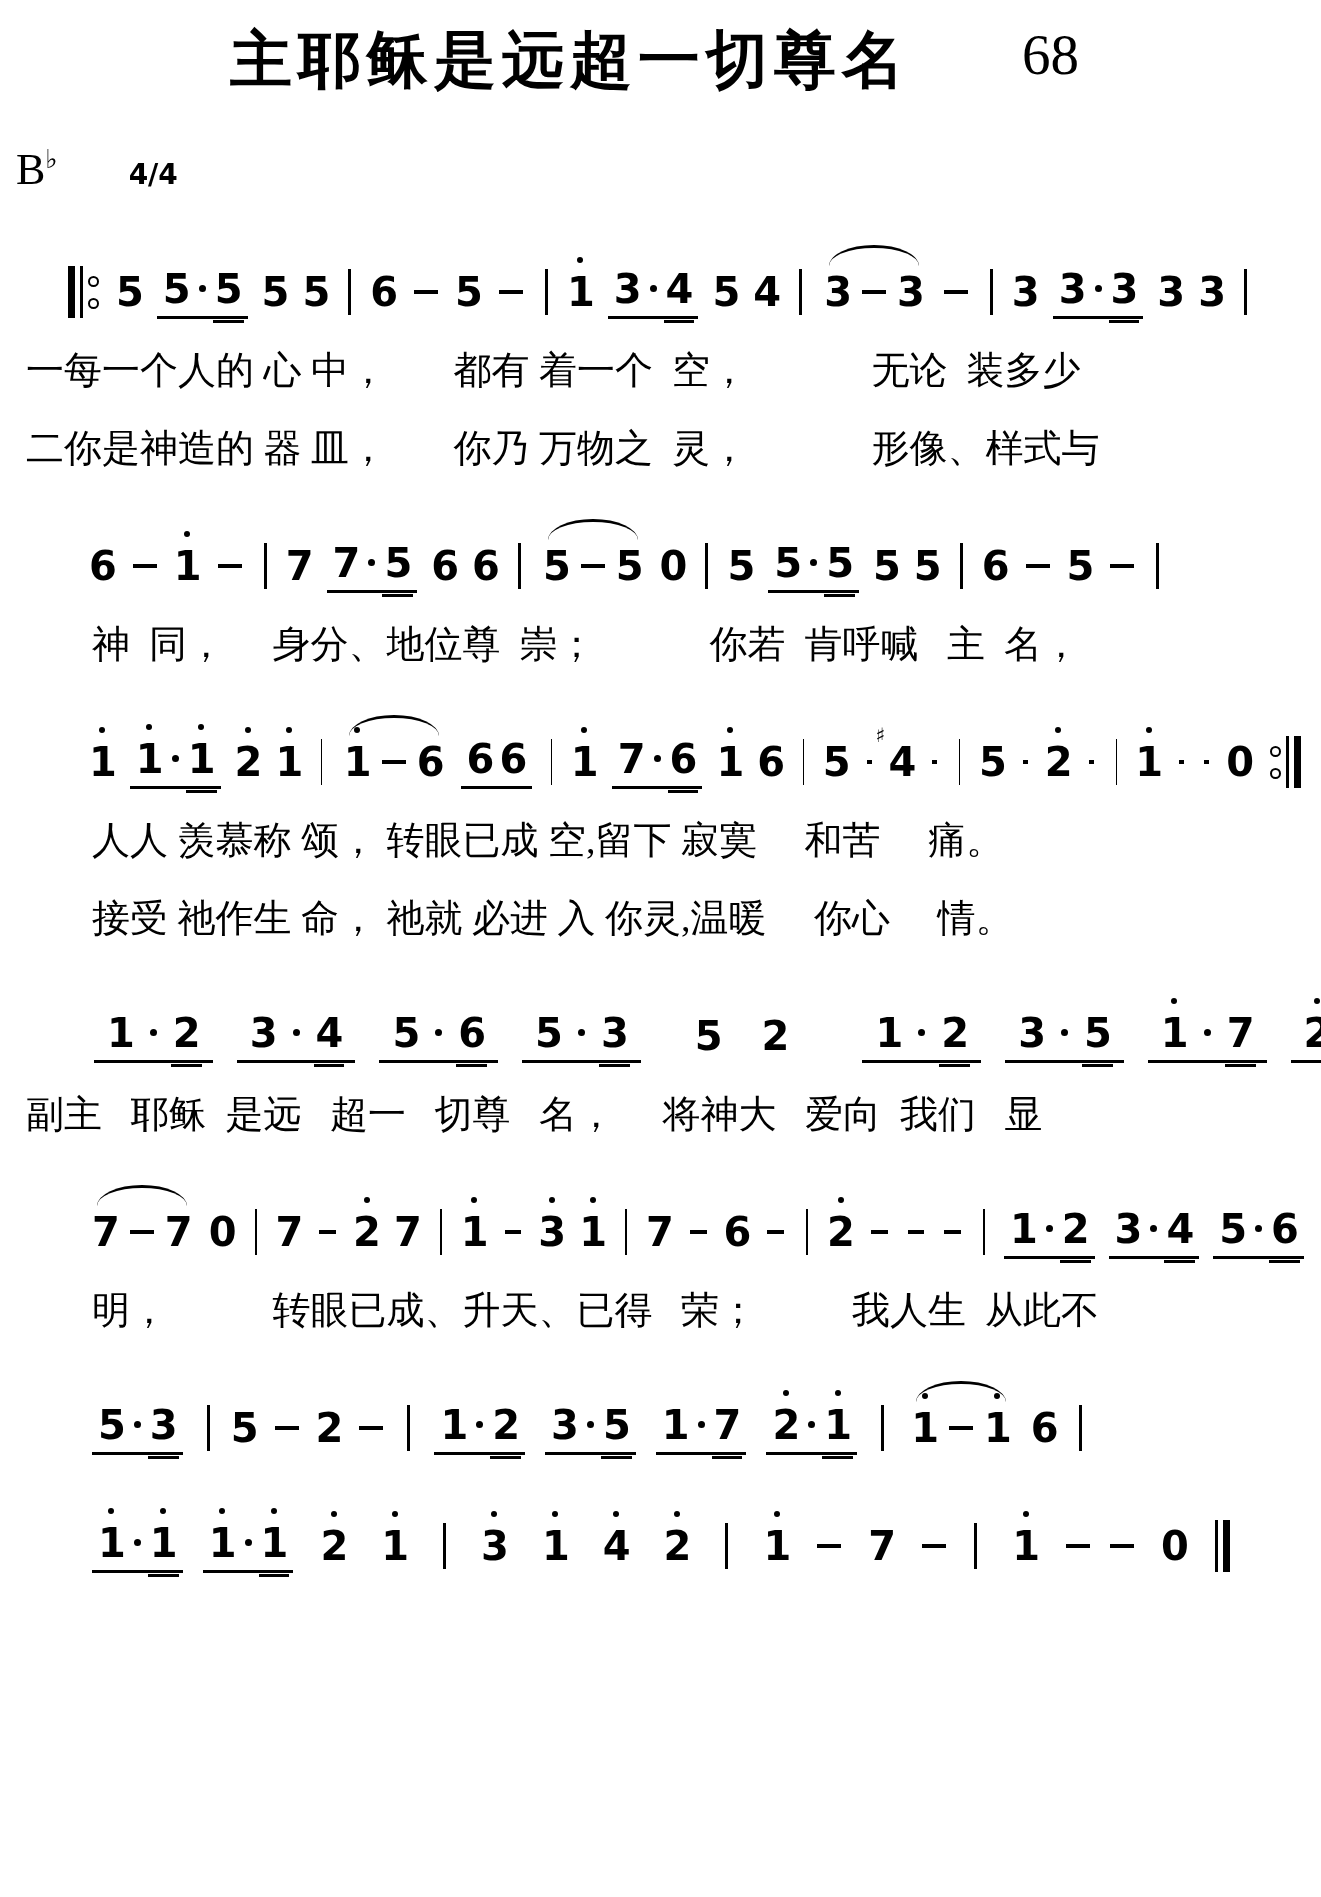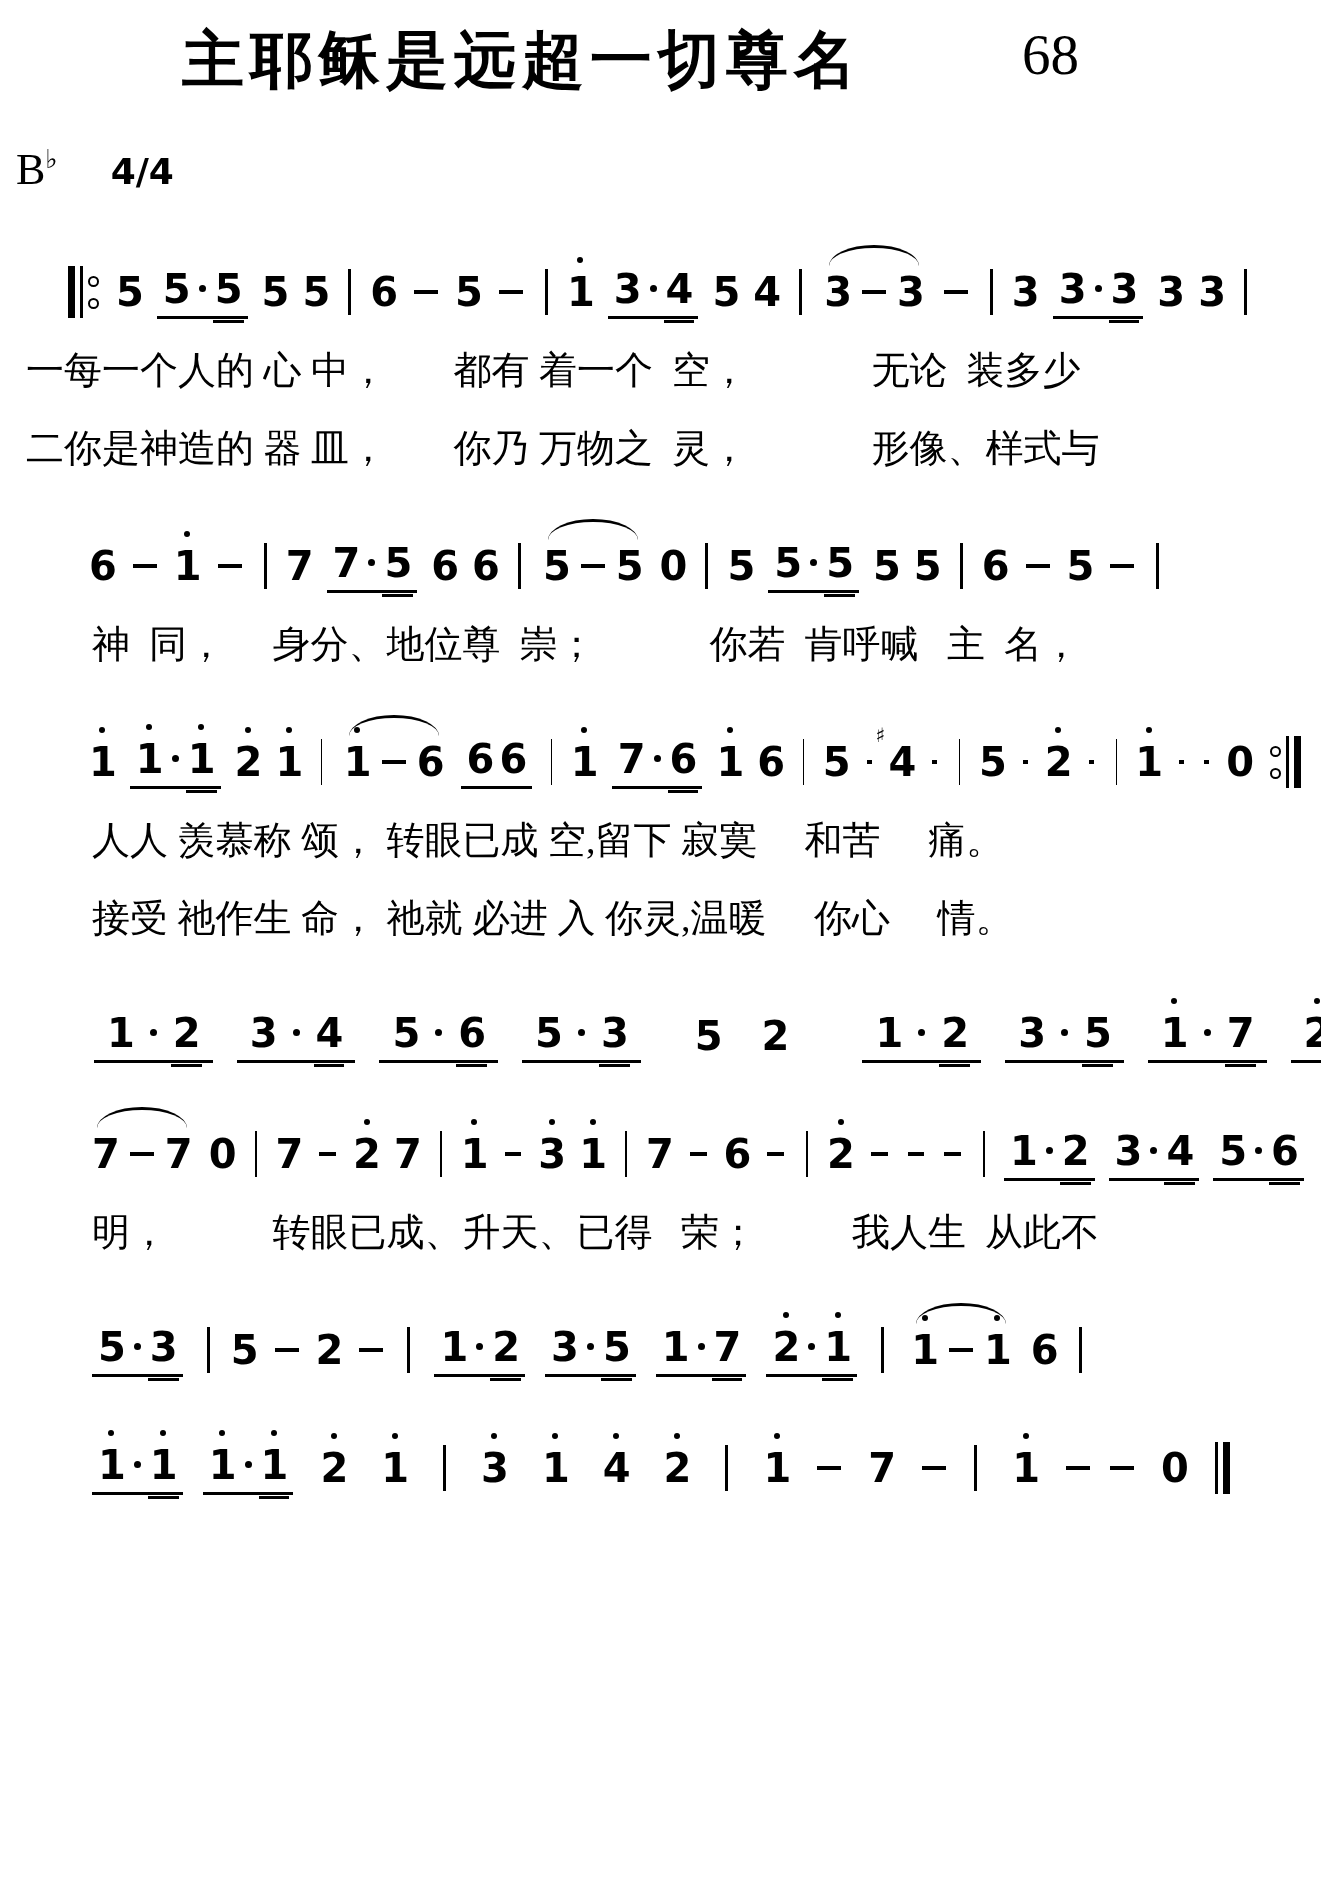--- a/index.html
+++ b/index.html
@@ -1,29 +1,29 @@
 <!DOCTYPE html>
 <html><head>
 <meta charset="utf-8">
 <style>
   html,body{margin:0;padding:0;background:#ffffff;color:#000;}
   body{width:1321px;min-height:1897px;font-family:"Liberation Serif",serif;}
   .page{padding:14px 10px 30px 10px;position:relative;}
 
   
   .header{position:relative;height:104px;}
-  .title{position:absolute;left:172px;width:760px;top:4px;
+  .title{position:absolute;left:180px;width:760px;text-align:center;top:4px;
          font-size:62px;font-weight:700;letter-spacing:6px;font-family:"Liberation Serif",serif;}
   .number{position:absolute;right:232px;top:8px;font-size:57px;font-weight:400;
           font-family:"Liberation Serif",serif;}
 
   
   .keyline{margin:26px 0 0 6px;font-size:44px;height:62px;}
   .keyline sup{font-size:26px;vertical-align:super;}
-  .meter{margin-left:42px;font-weight:700;font-family:"DejaVu Sans",sans-serif;font-size:36px;}
+  .meter{margin-left:60px;font-weight:700;font-family:"DejaVu Sans",sans-serif;font-size:28px;}
 
   
   .system{margin:0;}
   .notation{display:flex;align-items:center;margin:54px 0 6px 0;padding-left:72px;height:64px;}
   .sysA .notation{padding-left:48px;}
   .note{position:relative;display:inline-block;margin:0 7px;line-height:1;}
   .num{font:700 40px "DejaVu Sans",sans-serif;letter-spacing:-1px;}
   .note.hd::before{content:"";position:absolute;top:-12px;left:50%;transform:translateX(-50%);
       width:6px;height:6px;border-radius:50%;background:#000;}
   .acc{position:absolute;top:-16px;left:-13px;font:700 20px "DejaVu Sans",sans-serif;}
@@ -270,20 +270,23 @@
         <span class="grp u1">
           <span class="note hd"><span class="num">1</span></span>
           <span class="adot"></span>
           <span class="note x2"><span class="num">7</span></span>
         </span>
         <span class="grp u1">
           <span class="note hd"><span class="num">2</span></span>
         </span>
         <span class="barline"></span>
       </div>
+    <div class="lyrics">
+        <div class="lyric flush">副主   耶稣  是远   超一   切尊   名，     将神大   爱向  我们   显</div>
+      </div>
   </div>
 
   <div class="system sysE">
     <div class="notation">
         <span class="grp tie">
           <span class="note"><span class="num">7</span></span>
           <span class="dash"></span>
           <span class="note"><span class="num">7</span></span>
         </span>
         <span class="note"><span class="num">0</span></span>

